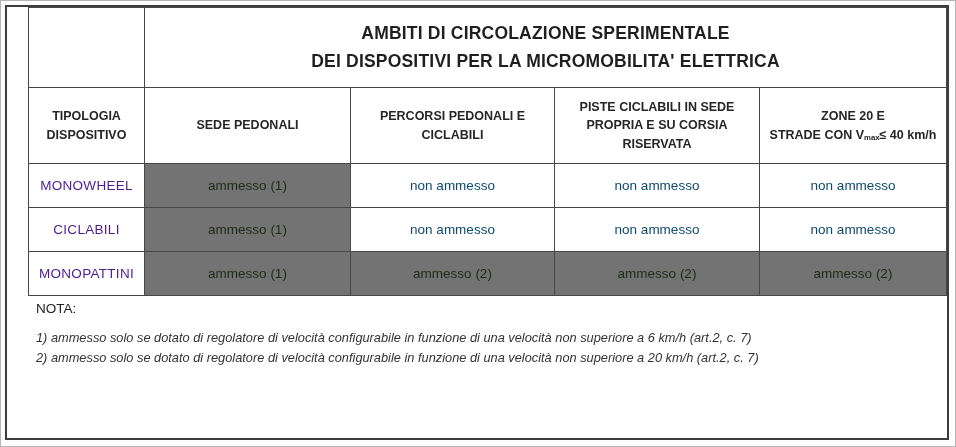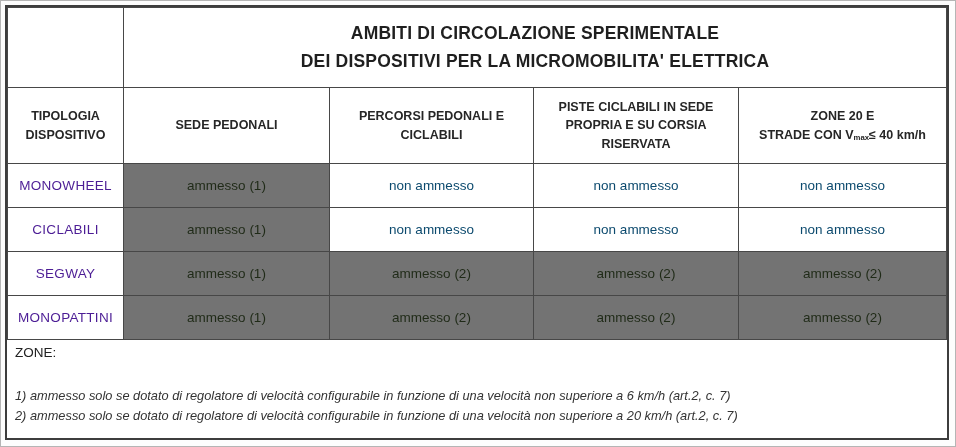--- a/index.html
+++ b/index.html
@@ -24,20 +24,21 @@
     position: absolute;
     left: 4px;
     top: 4px;
     right: 6px;
     bottom: 6px;
     border: 2.5px solid #3d3d3d;
     box-sizing: border-box;
     display: flex;
     flex-direction: column;
     background: #ffffff;
+    padding-left: 21px;
   }
   table.grid {
     border-collapse: collapse;
     table-layout: fixed;
     width: 100%;
     flex: 0 0 auto;
   }
   table.grid td, table.grid th {
     border: 1.5px solid #474747;
     padding: 2px 6px;
@@ -88,21 +89,21 @@
     flex: 1 1 auto;
     padding: 5px 8px 6px 8px;
     box-sizing: border-box;
     background: #ffffff;
   }
   .nota-label {
     font-size: 13.5px;
     color: #222222;
   }
   .nota-lines {
-    margin-top: 26px;
+    margin-top: 12px;
   }
   .nota-line {
     font-size: 12.8px;
     font-style: italic;
     color: #333333;
     line-height: 1.6;
     white-space: nowrap;
   }
 </style>
 </head>
@@ -147,40 +148,33 @@
         </tr>
 
         <tr class="data-row">
           <td class="device-cell">CICLABILI</td>
           <td class="value-cell green">ammesso (1)</td>
           <td class="value-cell">non ammesso</td>
           <td class="value-cell">non ammesso</td>
           <td class="value-cell">non ammesso</td>
         </tr>
 
-        <tr class="data-row">
-          <td class="device-cell">SEGWAY</td>
-          <td class="value-cell green">ammesso (1)</td>
-          <td class="value-cell green">ammesso (2)</td>
-          <td class="value-cell green">ammesso (2)</td>
-          <td class="value-cell green">ammesso (2)</td>
-        </tr>
 
         <tr class="data-row">
           <td class="device-cell">MONOPATTINI</td>
           <td class="value-cell green">ammesso (1)</td>
           <td class="value-cell green">ammesso (2)</td>
           <td class="value-cell green">ammesso (2)</td>
           <td class="value-cell green">ammesso (2)</td>
         </tr>
       </tbody>
     </table>
 
     <div class="nota">
-      <div class="nota-label">ZONE:</div>
+      <div class="nota-label">NOTA:</div>
       <div class="nota-lines">
         <div class="nota-line">1) ammesso solo se dotato di regolatore di velocità configurabile in funzione di una velocità non superiore a 6 km/h (art.2, c. 7)</div>
         <div class="nota-line">2) ammesso solo se dotato di regolatore di velocità configurabile in funzione di una velocità non superiore a 20 km/h (art.2, c. 7)</div>
       </div>
     </div>
 
   </div>
 </div>
 
 </body></html>

